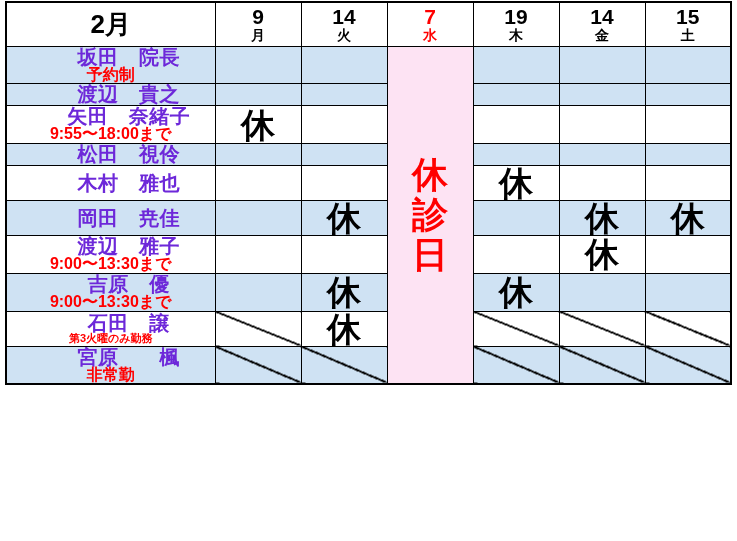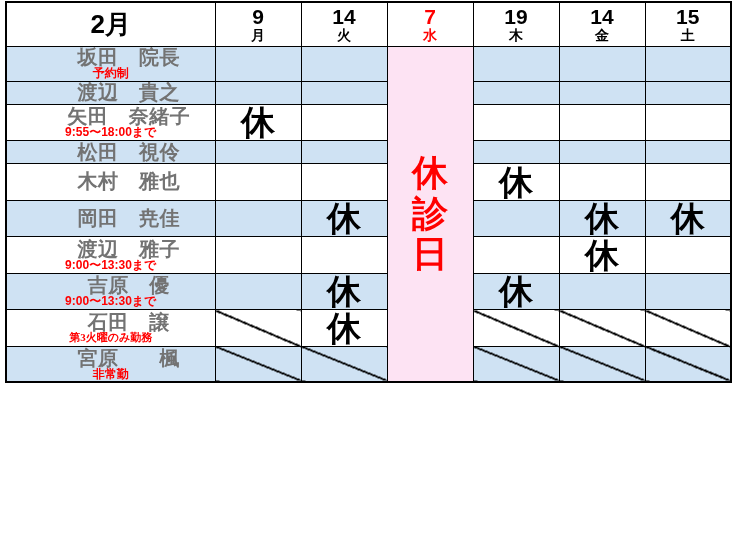--- a/index.html
+++ b/index.html
@@ -64,34 +64,33 @@
 
   
   .name-cell {
     line-height: 1.05;
     padding: 1px 2px;
   }
   .name-cell .nm {
     display: block;
     font-size: 20px;
     font-weight: bold;
-    color: #737373;
+    color: #6d28d9;
     letter-spacing: 0.5px;
     margin-left: 36px;
   }
   .name-cell .note {
     display: block;
-    font-size: 12px;
+    font-size: 16px;
     font-weight: bold;
     color: #ff0000;
     margin-top: -1px;
   }
   .name-cell .note.small {
     font-size: 11px;
-    font-family: Liberation Serif, serif;
   }
 
   
   .bg-blue { background: #cfe2f3; }
   .bg-white { background: #ffffff; }
 
   
   .off {
     font-size: 34px;
     font-weight: bold;

